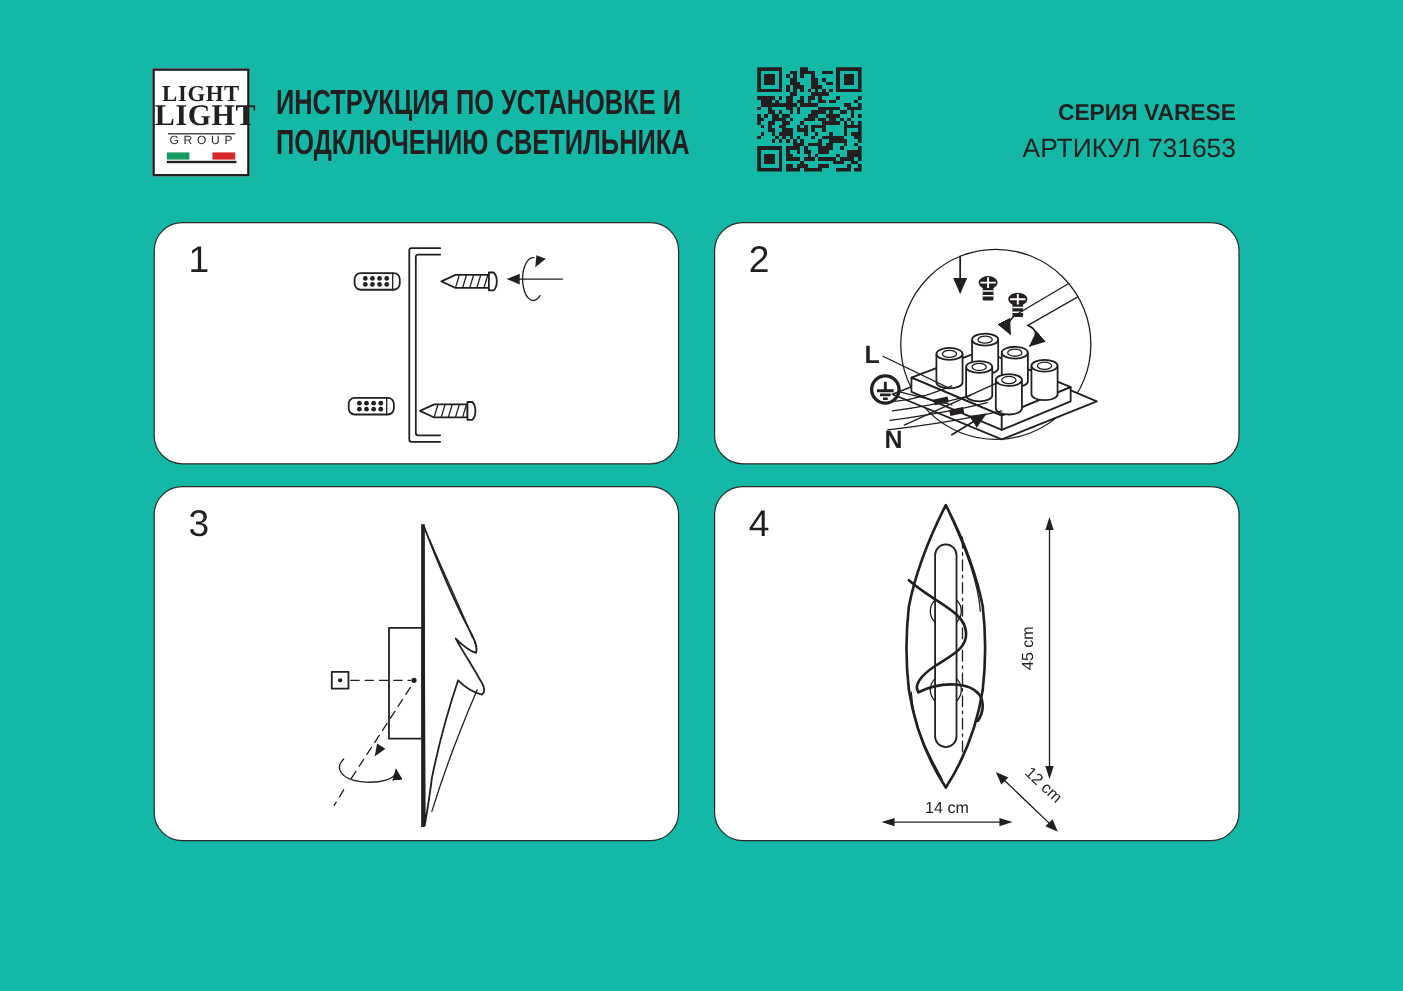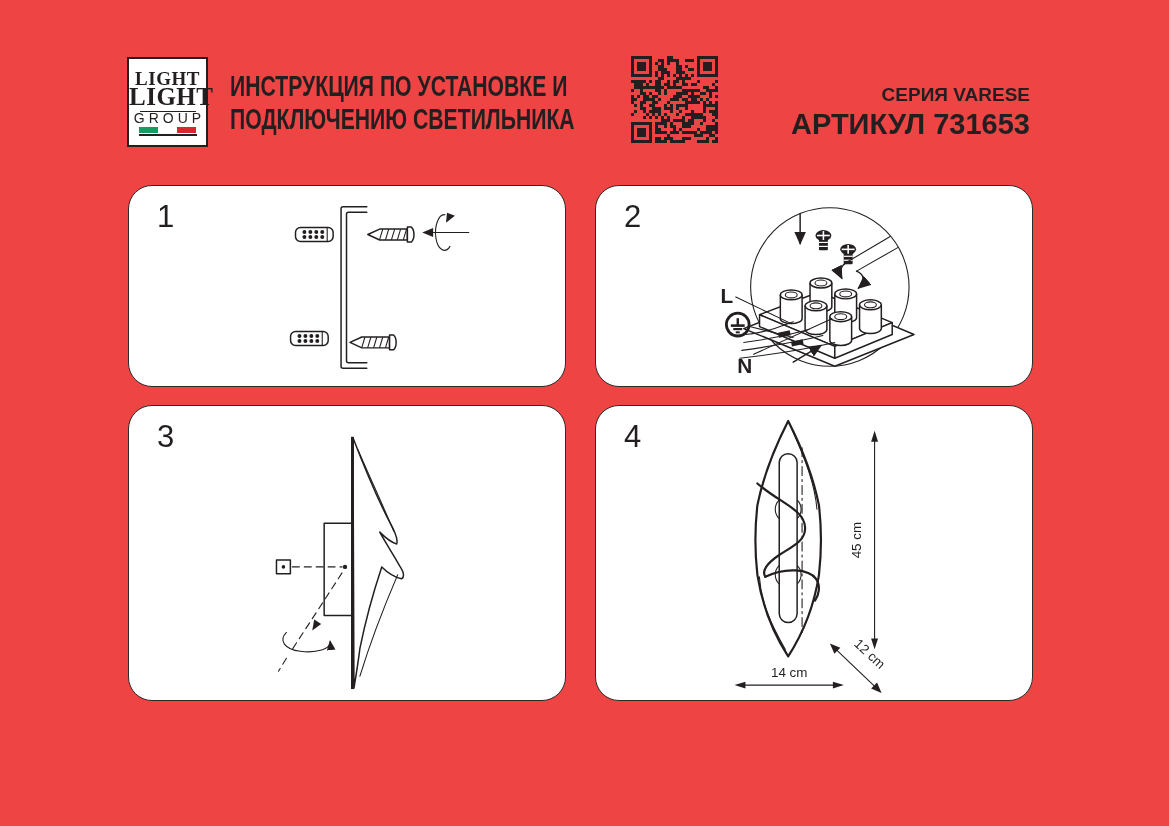--- a/index.html
+++ b/index.html
@@ -1,33 +1,33 @@
 <!DOCTYPE html>
 <html><head>
 <meta charset="utf-8">
 <style>
   html,body{margin:0;padding:0;background:#fff;}
-  #page{position:relative;width:1169px;height:826px;background:#ef4444;overflow:hidden;
+  #page{position:relative;width:1169px;height:826px;background:#14b8a6;overflow:hidden;
         font-family:"Liberation Sans",sans-serif;color:#231f20;}
   
   #logo{position:absolute;left:127px;top:57px;width:81px;height:90px;border:2px solid #231f20;
         box-sizing:border-box;text-align:center;background:#fff;}
   #logo .l1{font-family:"Liberation Serif",serif;font-weight:bold;font-size:19px;line-height:15px;margin-top:12px;letter-spacing:.5px;}
   #logo .l2{font-family:"Liberation Serif",serif;font-weight:bold;font-size:25px;line-height:22px;letter-spacing:.5px;}
   #logo .rule{width:56px;height:1px;background:#231f20;margin:3px auto 1px auto;}
-  #logo .l3{font-size:14px;letter-spacing:4px;line-height:10px;padding-left:4px;}
+  #logo .l3{font-size:10px;letter-spacing:4px;line-height:10px;padding-left:4px;}
   #logo .flag{width:58px;height:6px;margin:4px auto 0 auto;display:flex;}
   #logo .flag div{flex:1;}
   #logo .flag-underline{width:58px;height:2px;background:#231f20;margin:1px auto 0 auto;}
   #title{position:absolute;left:230px;top:70px;font-weight:bold;font-size:29px;line-height:33px;
          transform:scaleX(.73);transform-origin:left top;white-space:nowrap;}
   #qr{position:absolute;left:631px;top:56px;width:87px;height:87px;}
   #series-block{position:absolute;left:760px;top:84px;width:270px;text-align:right;}
   #series-block .series{font-weight:bold;font-size:19px;line-height:21px;}
-  #series-block .article{font-weight:bold;font-size:29px;line-height:24px;margin-top:7px;}
+  #series-block .article{font-weight:normal;font-size:22px;line-height:24px;margin-top:7px;}
   
   .panel{position:absolute;border:1.4px solid #2b2b2b;border-radius:24px;box-sizing:border-box;background:#fff;}
   #p1{left:128px;top:185px;width:438px;height:202px;}
   #p2{left:595px;top:185px;width:438px;height:202px;}
   #p3{left:128px;top:405px;width:438px;height:296px;}
   #p4{left:595px;top:405px;width:438px;height:296px;}
   .stepnum{position:absolute;left:28px;top:14px;font-size:31px;line-height:34px;}
   .panel svg{position:absolute;left:0;top:0;width:100%;height:100%;}
   .ln{stroke:#231f20;fill:none;stroke-width:1.5;stroke-linecap:round;stroke-linejoin:round;}
   .thin{stroke-width:1.1;}

